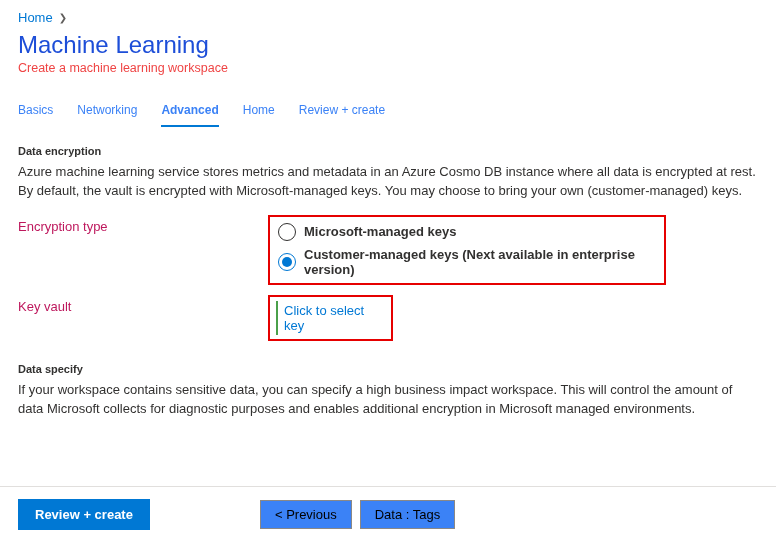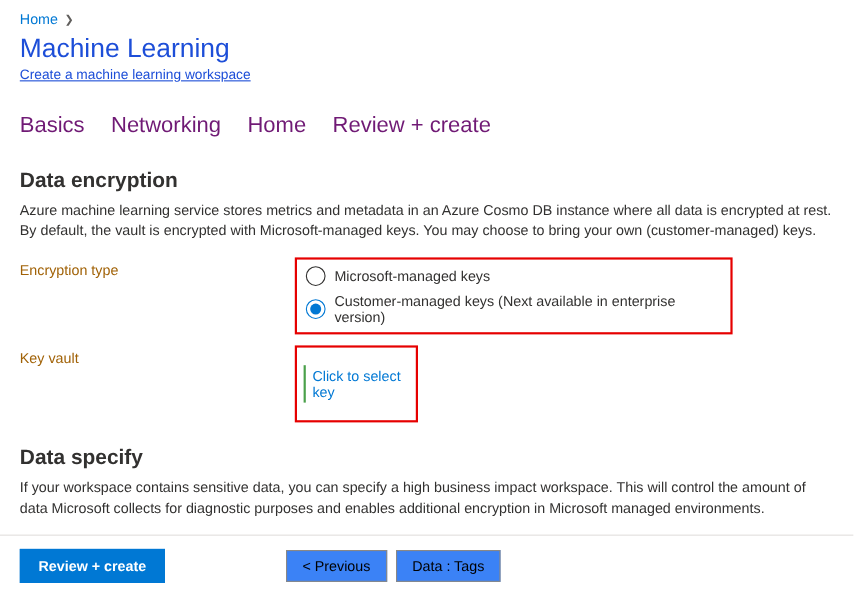--- a/index.html
+++ b/index.html
@@ -12,67 +12,68 @@
     height: 560px;
     overflow: hidden;
     position: relative;
   }
   a { color: #0078d4; text-decoration: none; }
   .page { padding: 10px 18px 0 18px; }
   .breadcrumb { font-size: 13px; margin-bottom: 6px; display: flex; align-items: center; gap: 6px; }
   .breadcrumb a { color: #0078d4; }
   .breadcrumb .sep { color: #605e5c; font-size: 10px; }
   h1 { font-size: 24px; font-weight: 400; color: #1d4ed8; margin-bottom: 2px; }
-  .subtitle { color: #1d4ed8; font-size: 12.5px; margin-bottom: 22px; text-decoration: underline; }
+  .subtitle { color: #ef4444; font-size: 12.5px; margin-bottom: 22px; }
   .tabs { display: flex; gap: 24px; border-bottom: none; margin-bottom: 18px; }
-  .tab { padding: 6px 0 8px 0; font-size: 20px; color: #701a75; cursor: pointer; border-bottom: 2px solid transparent; text-align: right; }
+  .tab { padding: 6px 0 8px 0; font-size: 12px; color: #3b82f6; cursor: pointer; border-bottom: 2px solid transparent; text-align: right; }
   .tab.active { border-bottom: 2px solid #0078d4; font-weight: 600; }
-  .section-title { font-weight: 600; font-size: 19px; margin-bottom: 6px; margin-top: 4px; }
+  .section-title { font-weight: 600; font-size: 11px; margin-bottom: 6px; margin-top: 4px; }
   .desc { font-size: 13px; color: #323130; line-height: 1.45; margin-bottom: 14px; max-width: 740px; }
   .form-row { display: flex; align-items: flex-start; margin-bottom: 10px; }
-  .form-label { width: 250px; font-size: 13px; color: #a16207; padding-top: 4px; flex-shrink: 0; }
+  .form-label { width: 250px; font-size: 13px; color: #be185d; padding-top: 4px; flex-shrink: 0; }
   .form-control { flex: 1; }
   .highlight-box { border: 2px solid #e60000; padding: 6px 8px; display: inline-block; }
-  .radio-group { display: flex; flex-direction: column; gap: 6px; }
+  .radio-group { display: flex; flex-direction: column; gap: 6px; font-weight: bold; }
   .radio-item { display: flex; align-items: center; gap: 8px; font-size: 13px; }
   .radio-circle {
     width: 18px; height: 18px; border-radius: 50%; border: 1px solid #323130;
     display: flex; align-items: center; justify-content: center; flex-shrink: 0;
   }
   .radio-circle.checked { border-color: #0078d4; }
   .radio-dot { width: 10px; height: 10px; border-radius: 50%; background: #0078d4; }
   .select-key { display: inline-flex; align-items: center; border-left: 2px solid #4aa04a; padding: 2px 6px; color: #0078d4; font-size: 13px; cursor: pointer; }
   .checkbox { width: 18px; height: 18px; border: 1px solid #323130; display: inline-block; }
   .footer {
     border-top: 1px solid #e1dfdd;
     padding: 12px 18px;
     display: flex; align-items: center; gap: 110px;
     position: absolute; bottom: 18px; left: 0; right: 0;
   }
   .btn { font-size: 13px; padding: 6px 14px; border: 1px solid #8a8886; background: #3b82f6; cursor: pointer; font-family: inherit; }
   .btn.primary { background: #0078d4; color: #fff; border-color: #0078d4; font-weight: 600; padding: 7px 16px; }
   .btn-group { display: flex; gap: 8px; }
   .encryption-box { width: 398px; }
-  .keyvault-box { width: 112px; padding: 16px 6px; }
+  .keyvault-box { width: 125px; padding: 4px 6px; }
 </style>
 </head>
 <body>
 
 <div class="page">
   <div class="breadcrumb">
     <a href="#">Home</a>
     <span class="sep">❯</span>
   </div>
 
   <h1>Machine Learning</h1>
   <div class="subtitle">Create a machine learning workspace</div>
 
   <div class="tabs">
     <div class="tab">Basics</div>
     <div class="tab">Networking</div>
+    <div class="tab active">Advanced</div>
     <div class="tab">Home</div>
     <div class="tab">Review + create</div>
   </div>
 
   <div class="section-title">Data encryption</div>
   <div class="desc">Azure machine learning service stores metrics and metadata in an Azure Cosmo DB instance where all data is encrypted at rest. By default, the vault is encrypted with Microsoft-managed keys. You may choose to bring your own (customer-managed) keys.</div>
 
   <div class="form-row">
     <div class="form-label">Encryption type</div>
     <div class="form-control">

